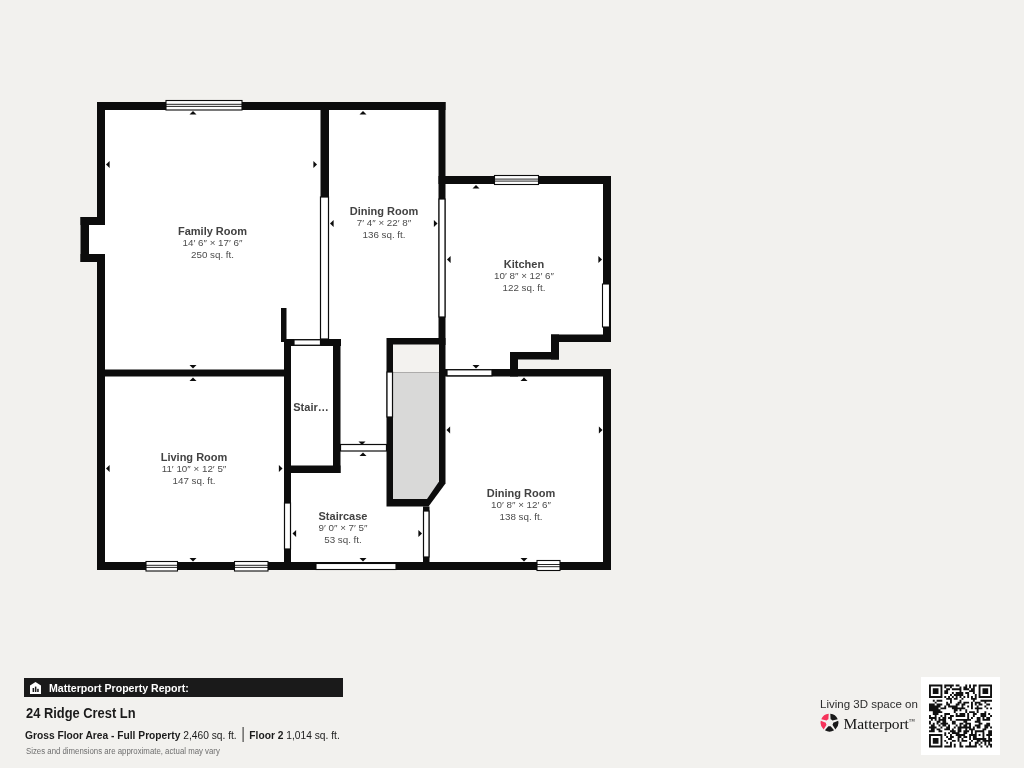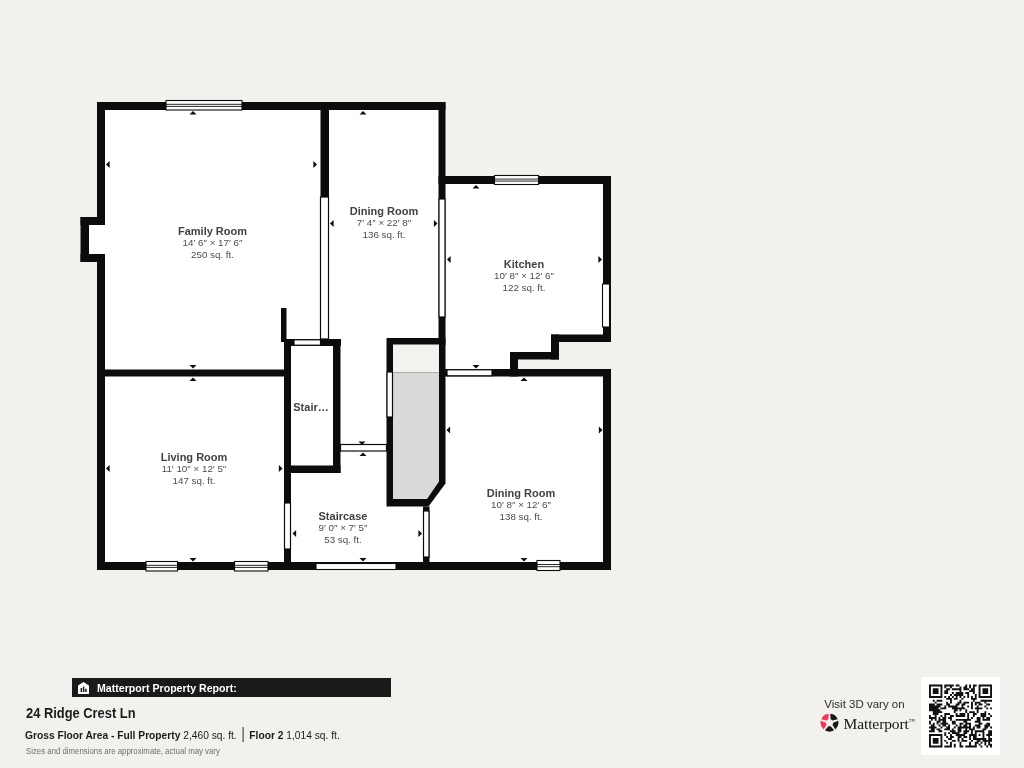--- a/index.html
+++ b/index.html
@@ -176,37 +176,37 @@
       <text x="343" y="542.5" text-anchor="middle" font-size="9.8" fill="#4c4c4c">53 sq. ft.</text>
 </g>
 
 <g>
 <text x="521" y="497.0" text-anchor="middle" font-size="11" font-weight="bold" fill="#424242">Dining Room</text>
       <text x="521" y="508.0" text-anchor="middle" font-size="9.8" fill="#4c4c4c">10′ 8″ × 12′ 6″</text>
       <text x="521" y="520.0" text-anchor="middle" font-size="9.8" fill="#4c4c4c">138 sq. ft.</text>
 </g>
 </svg>
 
-<div class="abs" style="left:24px;top:678px;width:319px;height:19px;background:#1a1a1a;color:#fff;margin-left:48px;">
+<div class="abs" style="left:24px;top:678px;width:319px;height:19px;background:#1a1a1a;color:#fff;">
 <svg class="abs" style="left:6px;top:3.5px" width="11" height="12" viewBox="0 0 11 12">
       <path d="M5.5 0 L11 3.5 V12 H0 V3.5 Z" fill="#fff"></path>
       <rect x="2.6" y="6" width="1.5" height="4" fill="#1a1a1a"></rect>
       <rect x="4.9" y="4.6" width="1.5" height="5.4" fill="#1a1a1a"></rect>
       <rect x="7.2" y="6.8" width="1.5" height="3.2" fill="#1a1a1a"></rect>
     </svg>
 <div class="abs" style="left:25px;top:3.5px;font-size:11px;font-weight:bold;transform:scaleX(0.965);transform-origin:0 0;">Matterport Property Report:</div>
 </div>
 
 <div class="abs" style="left:26px;top:705px;font-size:14px;font-weight:bold;color:#1b1b1b;transform:scaleX(0.92);transform-origin:0 0;">24 Ridge Crest Ln</div>
 
 <div class="abs" style="left:25px;top:727px;font-size:11px;color:#1b1b1b;white-space:nowrap;transform:scaleX(0.93);transform-origin:0 0;"><b>Gross Floor Area - Full Property</b> 2,460 sq. ft.&nbsp;&nbsp;<span style="display:inline-block;width:1.4px;height:14.5px;background:#1b1b1b;vertical-align:-3px;"></span>&nbsp;&nbsp;<b>Floor 2</b> 1,014 sq. ft.</div>
 
 <div class="abs" style="left:26px;top:746px;font-size:8.5px;color:#6e6e6e;transform:scaleX(0.92);transform-origin:0 0;">Sizes and dimensions are approximate, actual may vary</div>
 
-<div class="abs" style="left:820px;top:697.5px;width:89px;text-align:center;font-size:11.5px;color:#2c2c2c;white-space:nowrap;">Visit 3D vary on</div>
+<div class="abs" style="left:820px;top:697.5px;width:89px;text-align:center;font-size:11.5px;color:#2c2c2c;white-space:nowrap;">Living 3D space on</div>
 
 <div class="abs" style="left:820px;top:713px;">
 <svg width="19" height="19" viewBox="0 0 24 24">
 <path d="M1.6 7.8 A11.3 11.3 0 0 1 11.0 0.9 L10.6 7.8 A4.6 4.6 0 0 0 8.3 9.5 Z" fill="#f6335a"></path>
 <path d="M13.0 0.9 A11.3 11.3 0 0 1 22.4 7.8 L15.7 9.5 A4.6 4.6 0 0 0 13.4 7.8 Z" fill="#191919"></path>
 <path d="M23.0 9.7 A11.3 11.3 0 0 1 19.4 20.7 L15.7 14.9 A4.6 4.6 0 0 0 16.6 12.2 Z" fill="#191919"></path>
 <path d="M17.8 21.9 A11.3 11.3 0 0 1 6.2 21.9 L10.6 16.6 A4.6 4.6 0 0 0 13.4 16.6 Z" fill="#191919"></path>
 <path d="M4.6 20.7 A11.3 11.3 0 0 1 1.0 9.7 L7.4 12.2 A4.6 4.6 0 0 0 8.3 14.9 Z" fill="#f6335a"></path>
 </svg></div>
 

